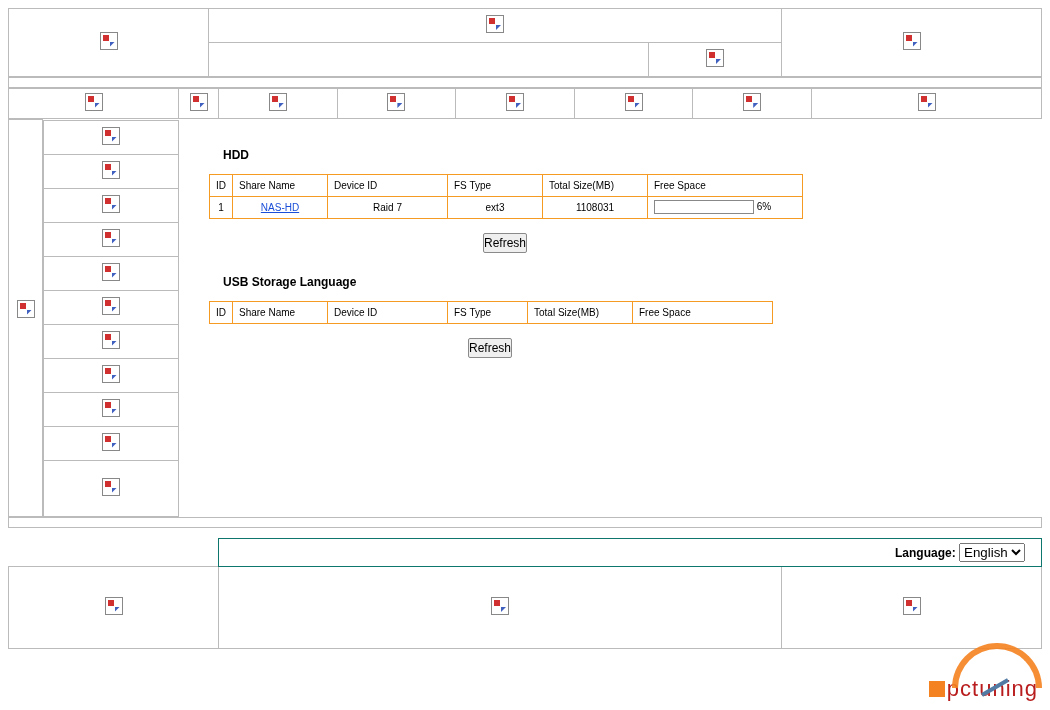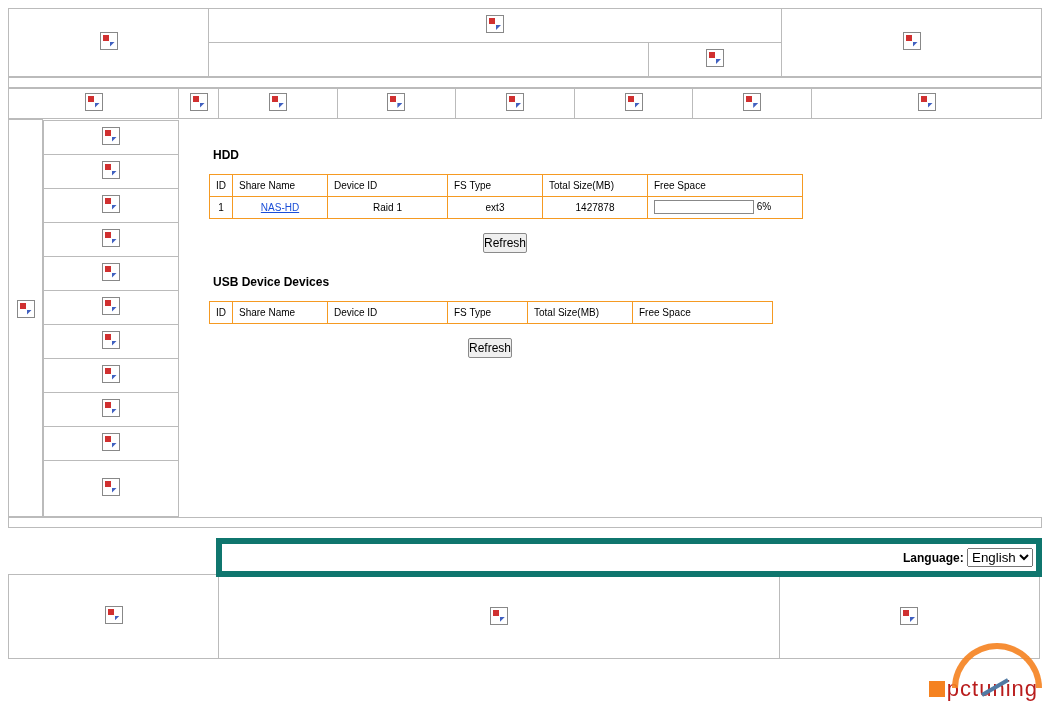--- a/index.html
+++ b/index.html
@@ -53,21 +53,21 @@
   .tabs .sidecol { width: 170px; }
 
   
   .midwrap { width:100%; }
   .midwrap > tbody > tr > td { vertical-align: top; }
   .side-outer { width: 34px; border:1px solid #bbb; text-align:center; padding-top:180px;}
   .side-list { width: 136px; }
   .side-list td { border:1px solid #bbb; text-align:center; height:34px; }
   .content-cell { padding: 10px 0 10px 30px; }
 
-  h4.sec { font-size: 12px; font-weight: bold; margin: 18px 0 12px 4px; }
+  h4.sec { font-size: 12px; font-weight: bold; margin: 18px 0 12px 14px; }
 
   .data-table { border-collapse: collapse; }
   .data-table th, .data-table td {
     border: 1px solid #f59a22;
     padding: 3px 6px;
     text-align: left;
     font-weight: normal;
     font-size: 10px;
     height: 22px;
   }
@@ -93,21 +93,21 @@
     font-size: 12px;
     padding: 2px 0;
     background: #efefef;
     border: 1px solid #8a8a8a;
     border-radius: 2px;
     cursor: pointer;
   }
 
   
   .footwrap { width:100%; margin-top:10px;}
-  .foot-lang-row td { border:6px solid #0f766e; text-align:right; padding:4px 3px; font-weight:bold;}
+  .foot-lang-row td { border:1px solid #0f766e; text-align:right; padding:4px 16px; font-weight:bold;}
   .foot-lang-row select { font-weight:normal;}
   .foot-main td { border:1px solid #bbb; text-align:center; padding:30px 0;}
   .foot-main .c1 { width:210px;}
   .foot-main .c3 { width:260px;}
 
   
   .watermark {
     position: fixed;
     right: 12px;
     bottom: 8px;
@@ -241,36 +241,36 @@
           <th>ID</th>
           <th>Share Name</th>
           <th>Device ID</th>
           <th>FS Type</th>
           <th>Total Size(MB)</th>
           <th>Free Space</th>
         </tr>
         <tr>
           <td class="center">1</td>
           <td class="center"><span class="alink">NAS-HD</span></td>
-          <td class="center">Raid 1</td>
+          <td class="center">Raid 7</td>
           <td class="center">ext3</td>
-          <td class="center">1427878</td>
+          <td class="center">1108031</td>
           <td>
             <span class="progress-outer"><span class="progress-inner"></span></span>
             <span>6%</span>
           </td>
         </tr>
       </tbody>
           </table>
 
       <div class="btnrow" style="width:592px;">
         <button class="std">Refresh</button>
       </div>
 
-      <h4 class="sec">USB Device Devices</h4>
+      <h4 class="sec">USB Storage Language</h4>
 
       <table class="data-table">
         <colgroup>
           <col style="width:22px">
               <col style="width:95px">
               <col style="width:120px">
           <col style="width:80px">
               <col style="width:105px">
               <col style="width:140px">
         </colgroup>

